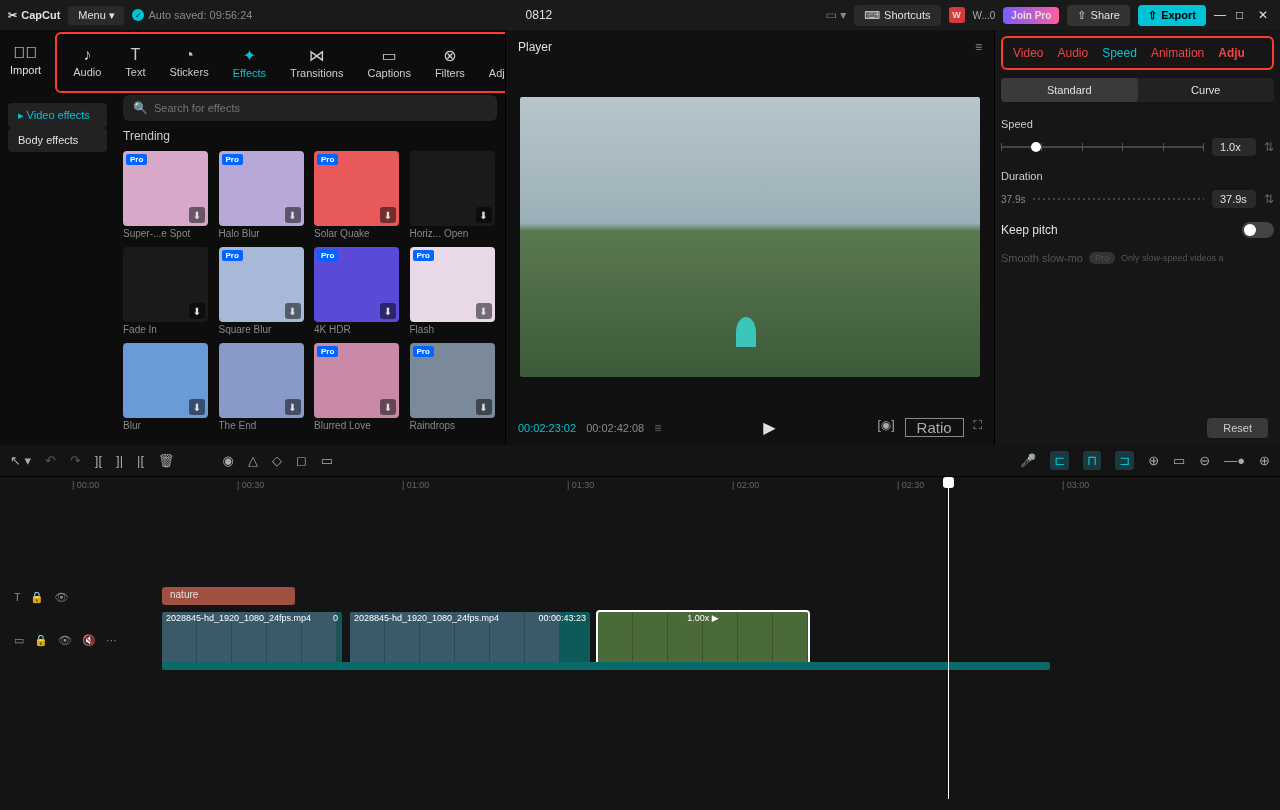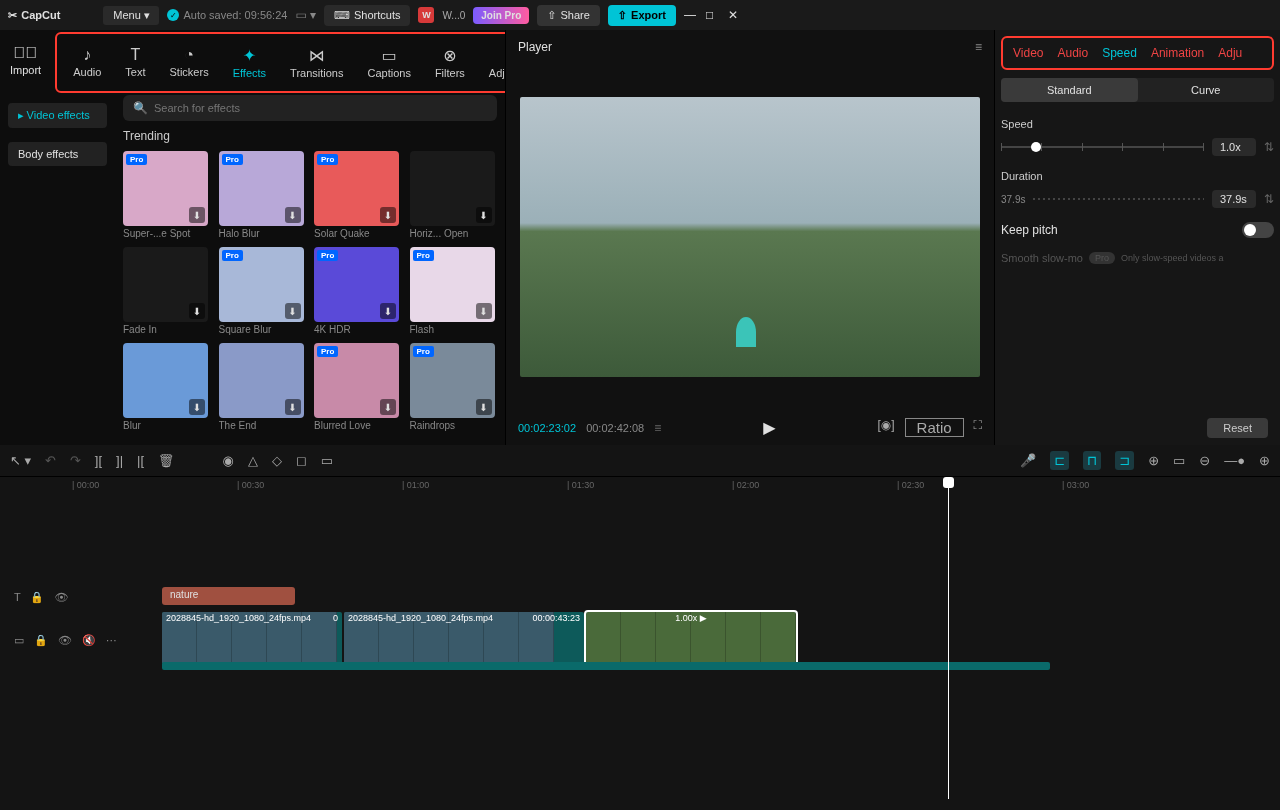--- a/index.html
+++ b/index.html
@@ -1,39 +1,39 @@
 <!DOCTYPE html>
 <html><head>
 <meta charset="utf-8">
 <style>
 * { margin: 0; padding: 0; box-sizing: border-box; font-family: -apple-system, BlinkMacSystemFont, 'Segoe UI', sans-serif; }
 body { background: #0d0d0d; color: #e0e0e0; width: 1280px; height: 810px; overflow: hidden; font-size: 12px; }
 .titlebar { height: 30px; background: #1a1a1a; display: flex; align-items: center; padding: 0 8px; gap: 8px; }
 .logo { display: flex; align-items: center; gap: 4px; font-size: 11px; font-weight: 600; }
-.menu-btn { background: #2a2a2a; border: none; color: #e0e0e0; padding: 3px 10px; border-radius: 3px; font-size: 11px; cursor: pointer; margin-left: 35px; }
+.menu-btn { background: #2a2a2a; border: none; color: #e0e0e0; padding: 3px 10px; border-radius: 3px; font-size: 11px; cursor: pointer; }
 .autosave { color: #888; font-size: 11px; display: flex; align-items: center; gap: 4px; }
 .autosave-icon { width: 12px; height: 12px; background: #00c4d6; border-radius: 50%; display: inline-flex; align-items: center; justify-content: center; font-size: 8px; color: #000; }
 .title-center { flex: 1; text-align: center; font-size: 12px; }
 .title-right { display: flex; align-items: center; gap: 8px; }
 .tb-btn { background: #2a2a2a; border: none; color: #e0e0e0; padding: 4px 10px; border-radius: 4px; font-size: 11px; cursor: pointer; display: flex; align-items: center; gap: 4px; }
 .tb-btn.share { background: #333; }
 .tb-btn.export { background: #00c4d6; color: #000; font-weight: 600; }
 .join-pro { background: linear-gradient(90deg,#7b5cff,#ff5ca0); padding: 3px 8px; border-radius: 4px; font-size: 10px; font-weight: 600; }
 .user-badge { background: #d73a3a; width: 16px; height: 16px; border-radius: 3px; display: inline-flex; align-items: center; justify-content: center; font-size: 9px; font-weight: 700; }
 .win-ctrl { width: 14px; height: 14px; cursor: pointer; }
 .main-area { display: flex; height: 415px; }
 .left-panel { width: 505px; display: flex; flex-direction: column; }
 .toolbar { display: flex; padding: 8px 4px; border: 2px solid #ff3b30; border-radius: 6px; margin: 2px 4px 2px 4px; }
 .import-btn { display: flex; flex-direction: column; align-items: center; gap: 2px; padding: 4px 10px; font-size: 11px; cursor: pointer; }
 .tool-item { display: flex; flex-direction: column; align-items: center; gap: 2px; padding: 4px 12px; font-size: 11px; cursor: pointer; color: #ccc; }
 .tool-item.active { color: #00c4d6; }
 .tool-icon { font-size: 16px; }
 .left-content { display: flex; flex: 1; overflow: hidden; }
 .side-tabs { width: 115px; padding: 8px; }
-.side-tab { padding: 6px 10px; border-radius: 4px; background: #222; margin-bottom: 14px; font-size: 11px; cursor: pointer; }
+.side-tab { padding: 6px 10px; border-radius: 4px; background: #222; margin-bottom: 0; font-size: 11px; cursor: pointer; }
 .side-tab.active { color: #00c4d6; }
 .effects-area { flex: 1; display: flex; flex-direction: column; padding: 0 8px; overflow: hidden; }
 .search-bar { background: #222; border-radius: 6px; padding: 6px 10px; display: flex; align-items: center; gap: 6px; margin-bottom: 8px; }
 .search-bar input { background: transparent; border: none; color: #888; outline: none; flex: 1; font-size: 11px; }
 .section-title { font-size: 12px; margin-bottom: 8px; color: #ccc; }
 .effects-grid { display: grid; grid-template-columns: repeat(4, 1fr); gap: 8px; overflow-y: auto; }
 .effect-card { width: 85px; }
 .effect-thumb { width: 85px; height: 75px; background: #333; border-radius: 4px; position: relative; overflow: hidden; }
 .pro-badge { position: absolute; top: 3px; left: 3px; background: #0066ff; color: #fff; font-size: 8px; padding: 1px 4px; border-radius: 2px; font-weight: 700; }
 .dl-icon { position: absolute; bottom: 3px; right: 3px; width: 16px; height: 16px; background: rgba(0,0,0,0.5); border-radius: 3px; display: flex; align-items: center; justify-content: center; font-size: 10px; }
@@ -78,41 +78,42 @@
 .ruler-mark { position: absolute; font-size: 9px; color: #666; top: 3px; }
 .playhead { position: absolute; left: 948px; top: 479px; width: 1px; height: 320px; background: #fff; z-index: 10; }
 .playhead::before { content: ''; position: absolute; top: -2px; left: -5px; width: 11px; height: 11px; background: #fff; border-radius: 3px; }
 .tracks { flex: 1; position: relative; padding-top: 90px; }
 .track-row { display: flex; align-items: center; height: 20px; margin-bottom: 4px; }
 .track-head { width: 160px; display: flex; align-items: center; gap: 10px; padding-left: 14px; color: #888; font-size: 11px; }
 .text-clip { background: #a05040; border-radius: 3px; padding: 2px 8px; font-size: 10px; position: absolute; left: 162px; top: 90px; width: 133px; height: 18px; }
 .video-track { display: flex; align-items: center; height: 50px; margin-top: 8px; }
 .cover-btn { width: 34px; height: 40px; background: #2a2a2a; border-radius: 4px; display: flex; flex-direction: column; align-items: center; justify-content: center; font-size: 9px; margin-left: 122px; gap: 2px; }
 .clips { display: flex; position: absolute; left: 162px; top: 115px; }
-.clip { height: 52px; background: #0d5a5a; border-radius: 2px; position: relative; overflow: hidden; margin-right: 2px; }
+.clip { height: 52px; background: #0d5a5a; border-radius: 2px; position: relative; overflow: hidden; margin-right: 8px; }
 .clip-label { position: absolute; top: 1px; left: 4px; font-size: 9px; color: #fff; z-index: 2; }
 .clip-time { position: absolute; top: 1px; right: 4px; font-size: 9px; color: #fff; z-index: 2; }
 .clip-thumbs { display: flex; height: 100%; }
 .clip-thumb { width: 35px; height: 100%; background: #3a5a6a; border-right: 1px solid rgba(0,0,0,0.2); }
 .clip-thumb.green { background: #4a6a3a; }
 .clip-thumb.dark { background: #2a4a5a; }
 .clip.selected { outline: 2px solid #fff; }
 .clip-speed { position: absolute; top: 1px; left: 50%; transform: translateX(-50%); font-size: 9px; color: #fff; z-index: 2; }
 .audio-line { position: absolute; left: 162px; top: 165px; height: 8px; width: 888px; background: #0a6a6a; border-radius: 2px; }
 </style>
 </head>
 <body>
 
 <div class="titlebar">
   <div class="logo">✂ <span>CapCut</span></div>
   <button class="menu-btn"><span>Menu</span> ▾</button>
   <div class="autosave">
       <span class="autosave-icon">✓</span>
       <span>Auto saved: 09:56:24</span>
     </div>
+  <div class="title-center">0812</div>
   <div class="title-right">
     <span style="color:#888">▭ ▾</span>
     <button class="tb-btn">⌨ <span>Shortcuts</span></button>
     <span class="user-badge">W</span>
     <span style="font-size:10px;color:#aaa">W...0</span>
     <span class="join-pro">Join Pro</span>
     <button class="tb-btn share">⇧ <span>Share</span></button>
     <button class="tb-btn export">⇧ <span>Export</span></button>
     <span class="win-ctrl">—</span>
     <span class="win-ctrl">□</span>
@@ -281,21 +282,21 @@
       </div>
     </div>
   </div>
 
   <div class="right-panel">
     <div class="right-tabs">
       <span class="right-tab">Video</span>
       <span class="right-tab">Audio</span>
       <span class="right-tab active">Speed</span>
       <span class="right-tab">Animation</span>
-      <span class="right-tab" style="font-weight:400">Adju</span>
+      <span class="right-tab" style="font-weight:700">Adju</span>
     </div>
     <div class="speed-toggle">
       <div class="active">Standard</div>
       <div>Curve</div>
     </div>
     <div class="prop-row">
       <div class="prop-label">Speed</div>
       <div class="slider-row">
         <div class="slider">
           <div class="slider-ticks">

